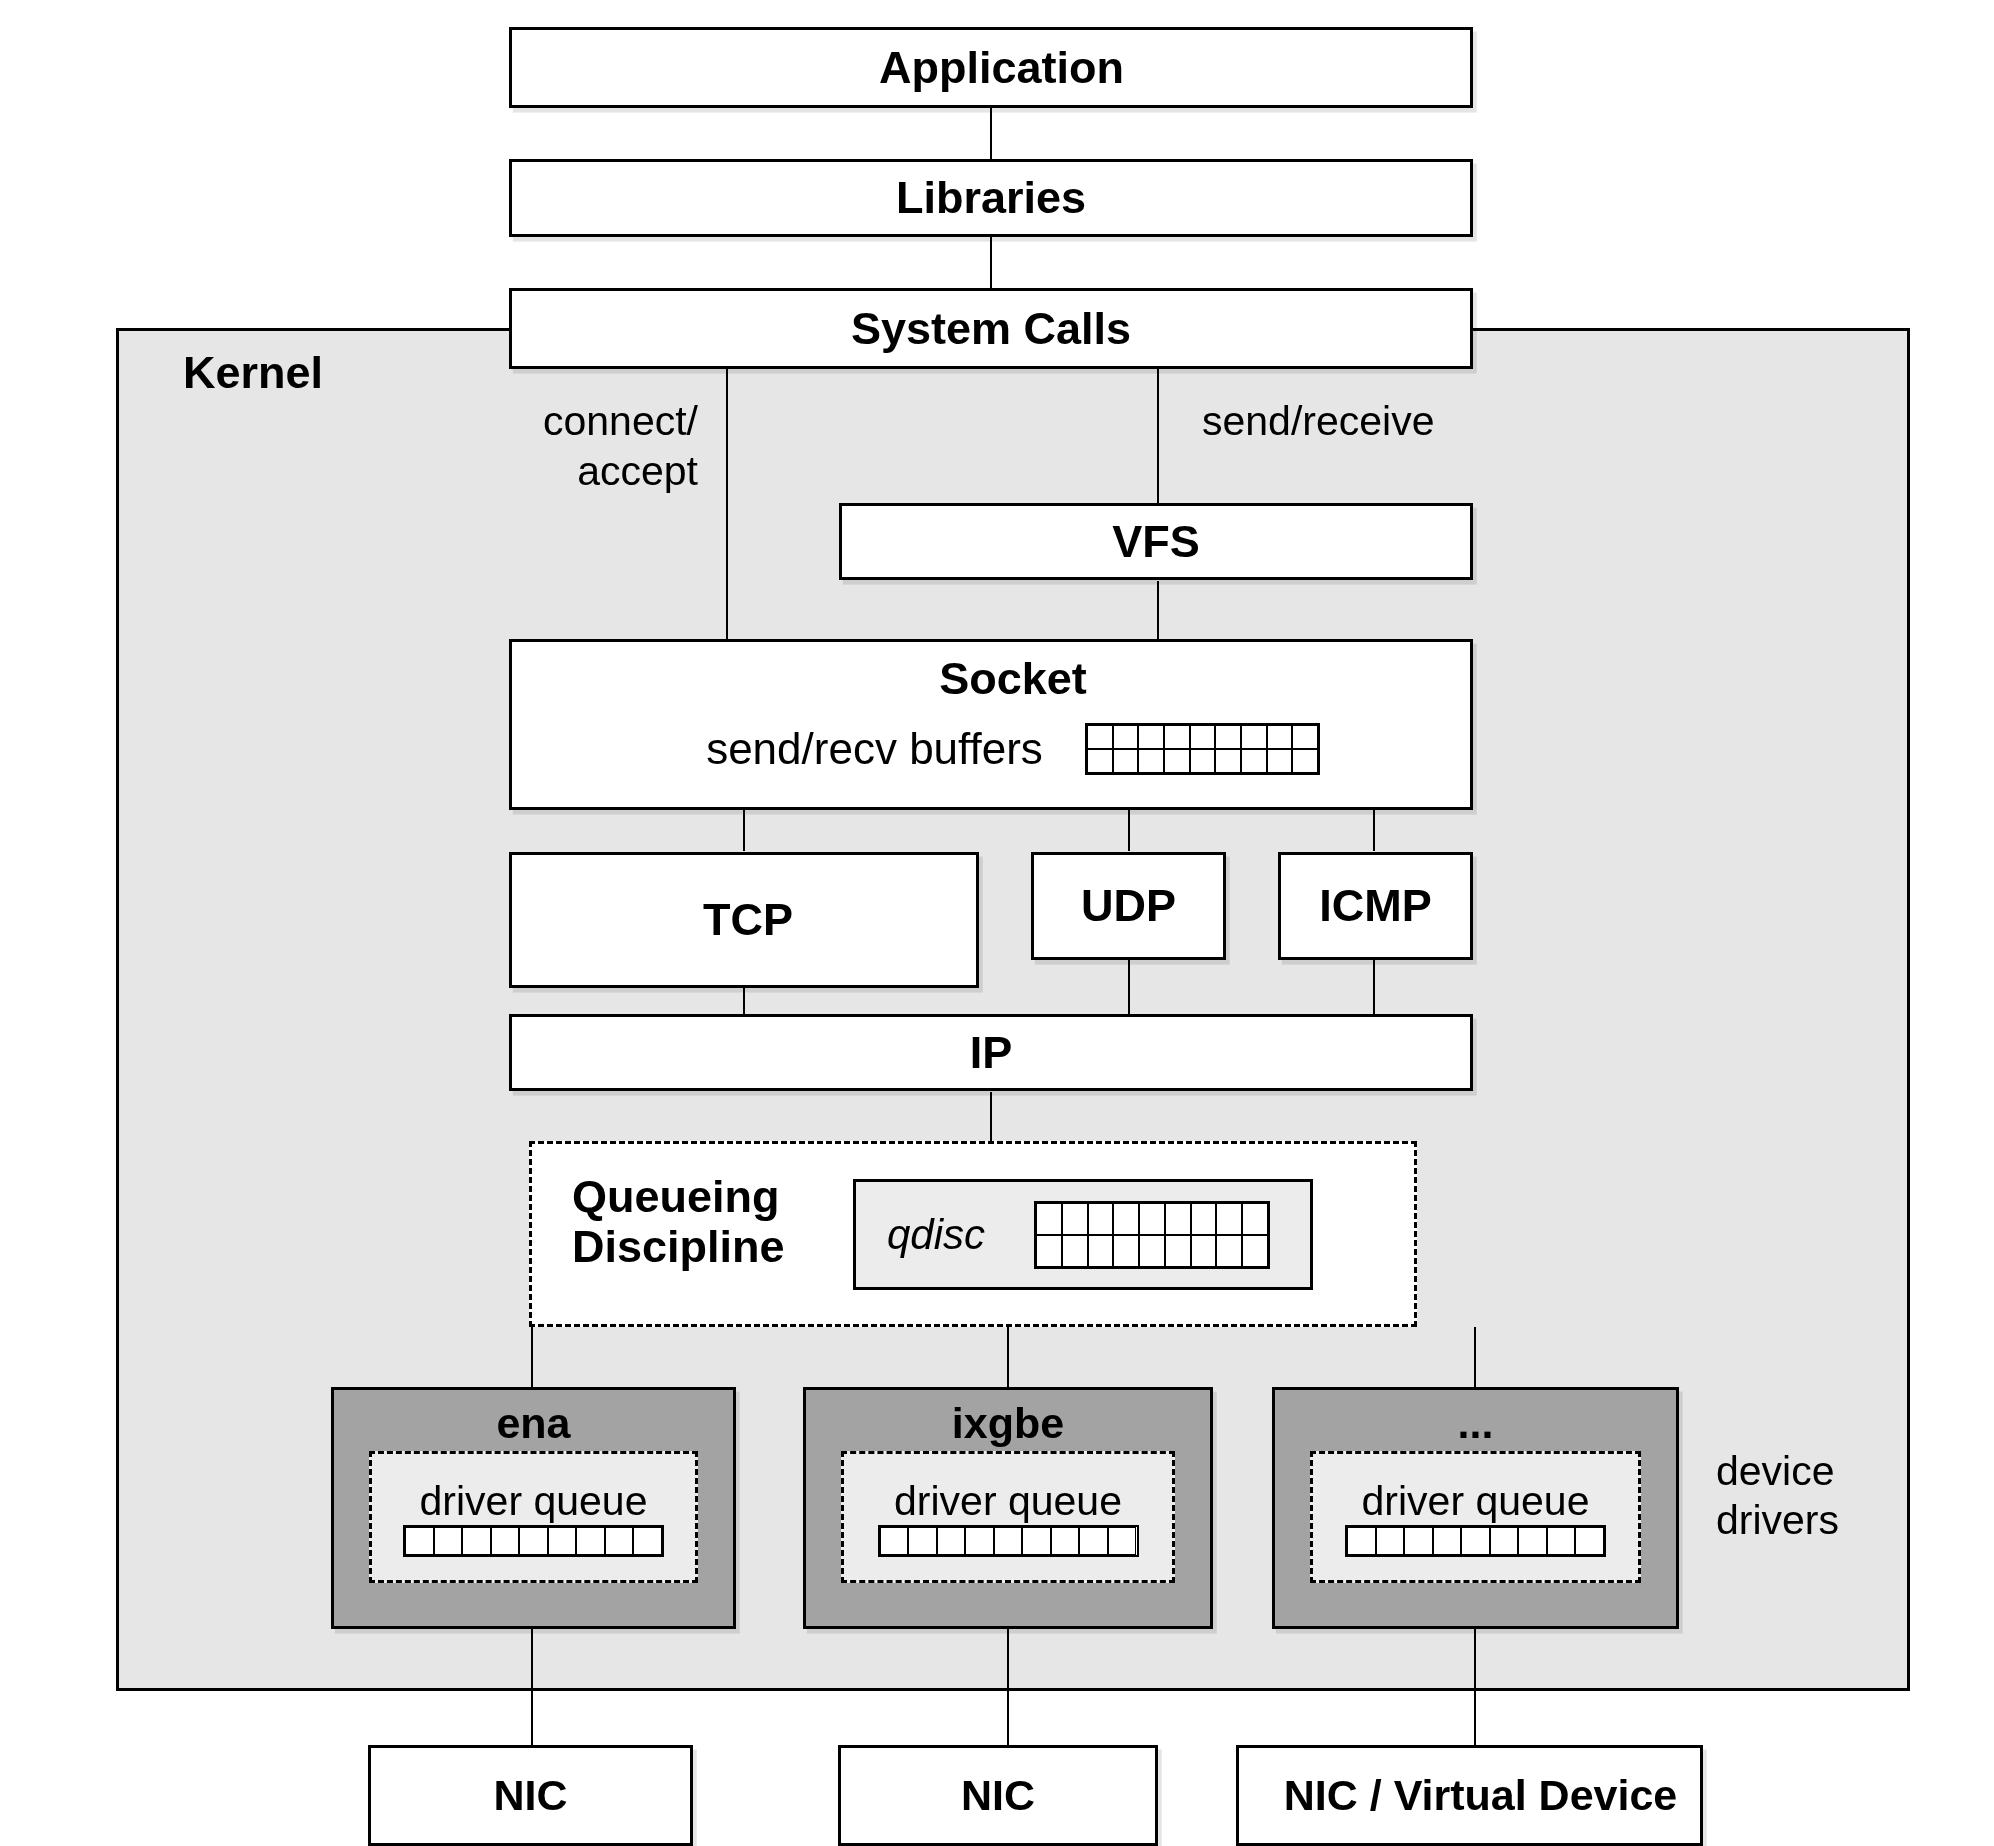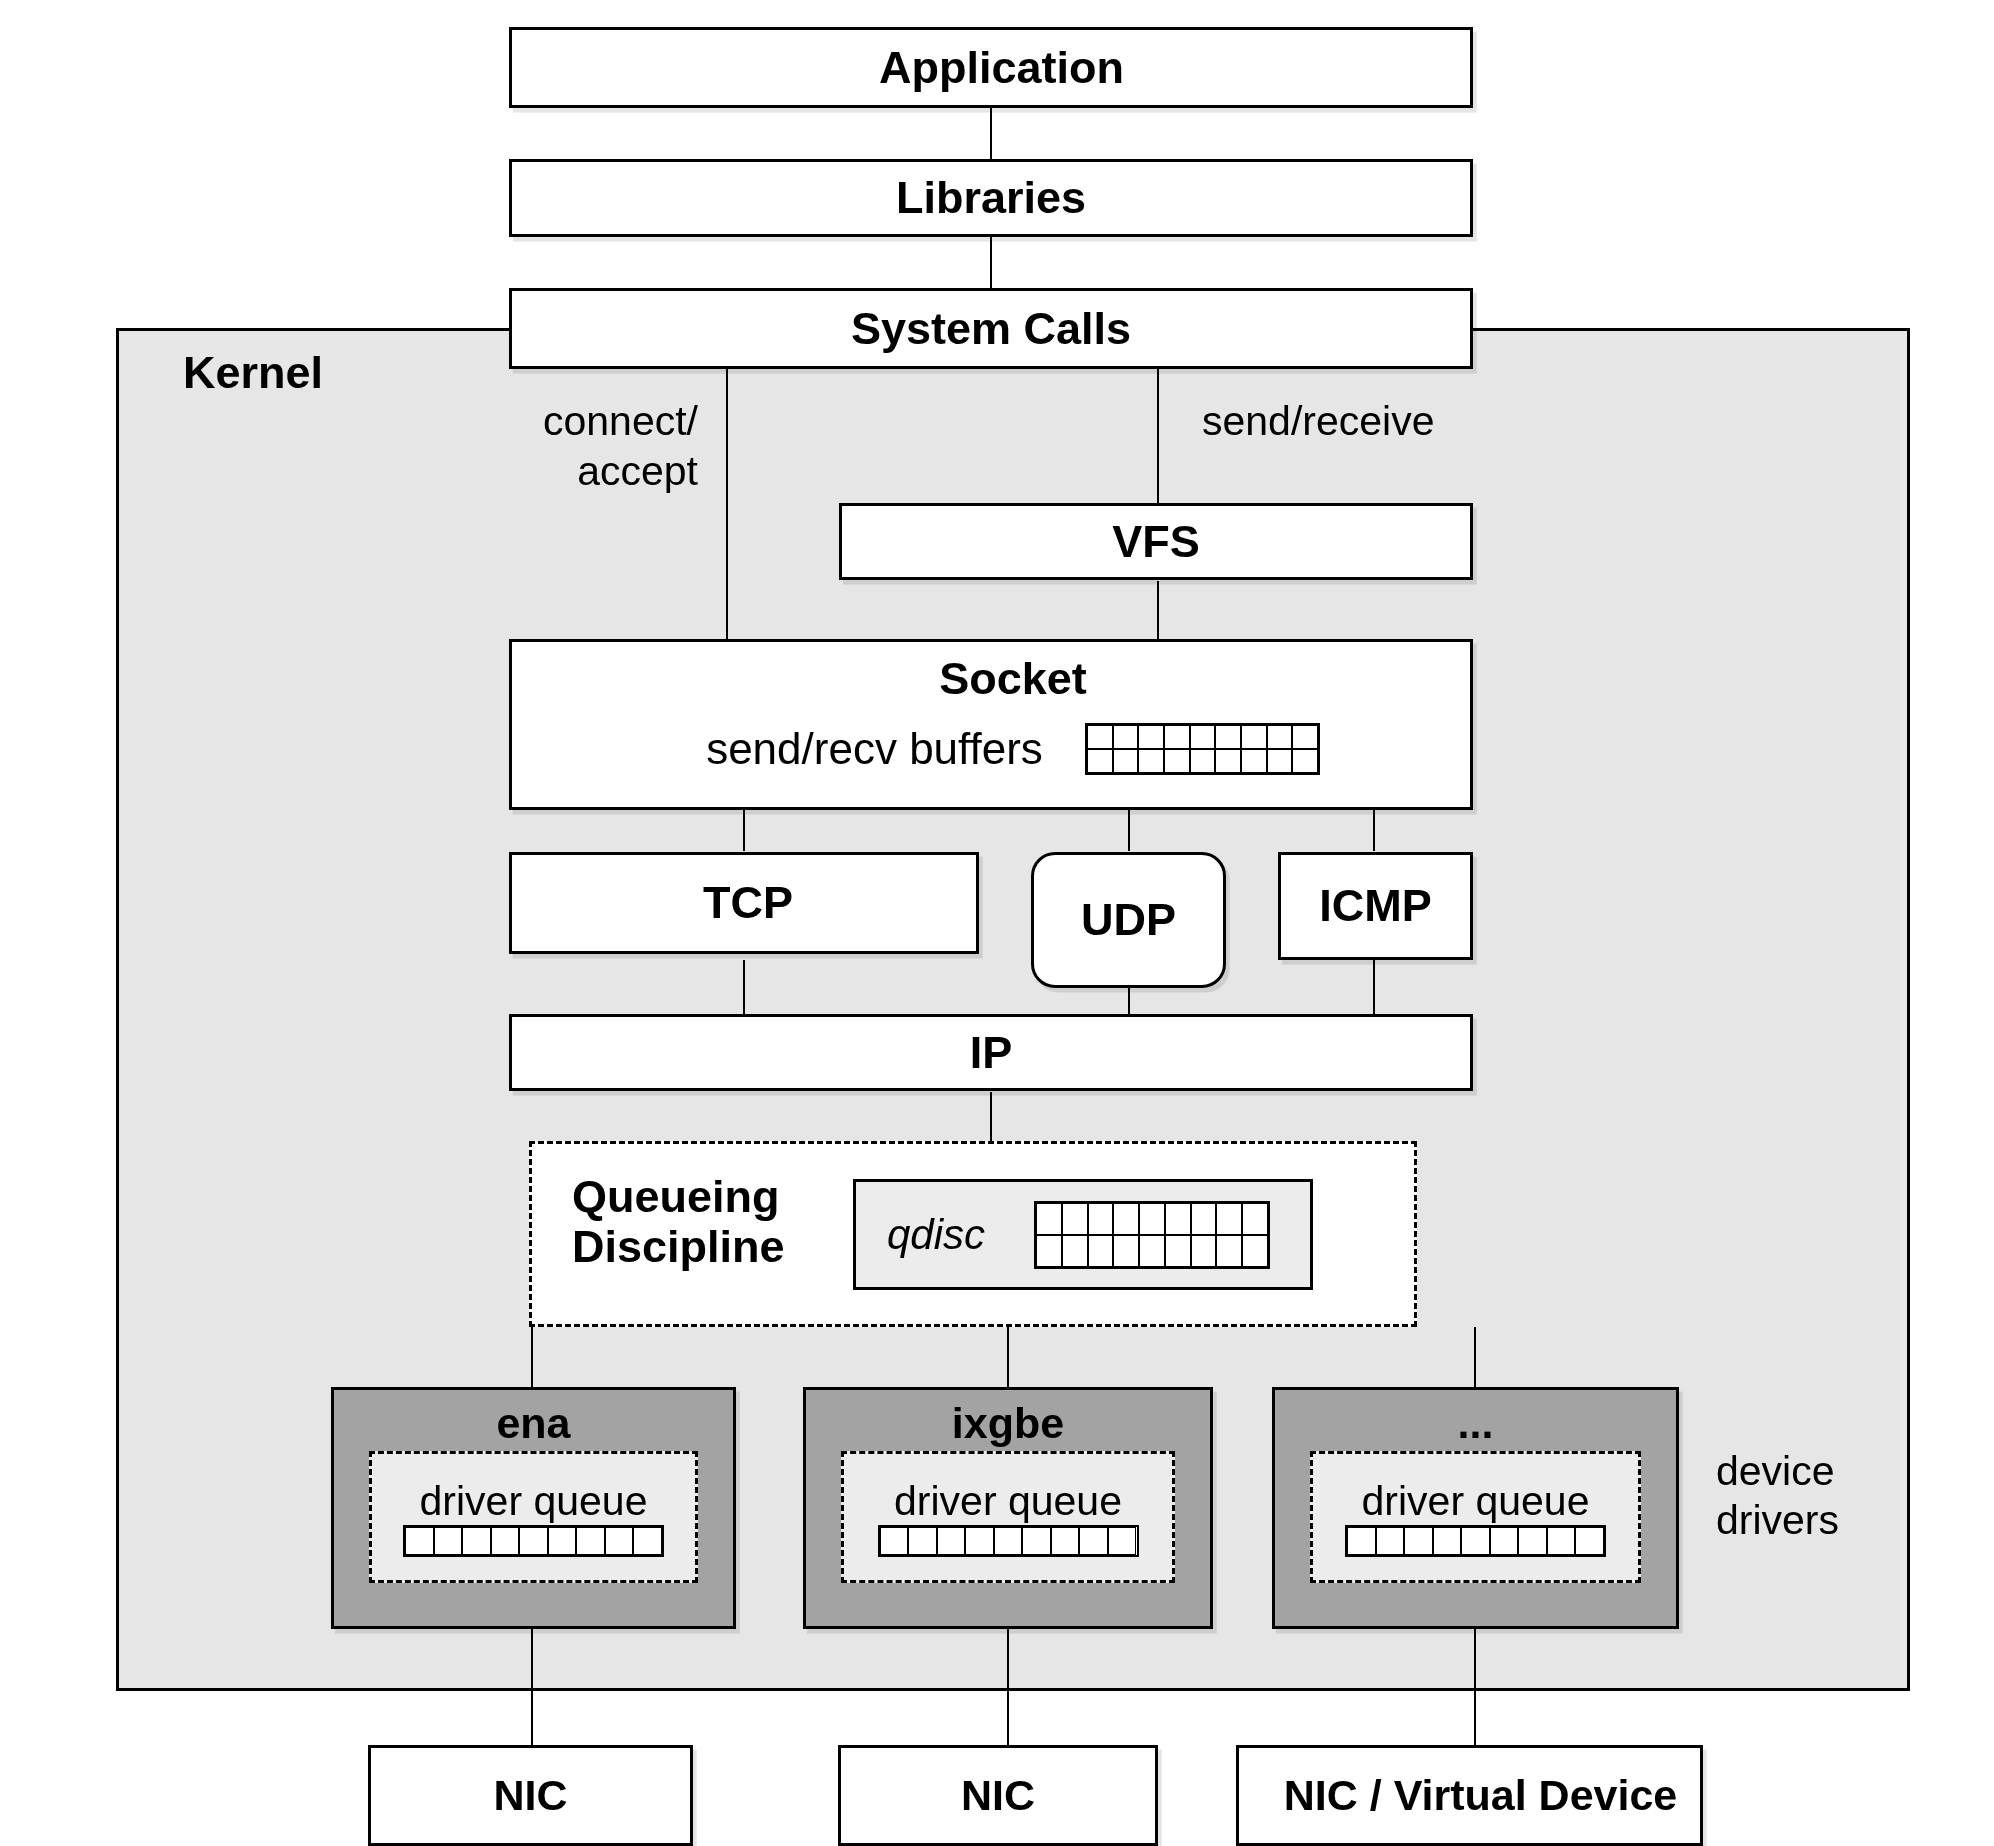--- a/index.html
+++ b/index.html
@@ -132,24 +132,24 @@
           <div class="qcell"></div>
           <div class="qcell"></div>
           <div class="qcell"></div>
           <div class="qcell"></div>
           <div class="qcell"></div>
           <div class="qcell"></div>
         </div>
     </div>
   </div>
 
-  <div class="box" style="left:509px;top:852px;width:470px;height:102px;padding-left:8px;">
+  <div class="box" style="left:509px;top:852px;width:470px;height:136px;padding-left:8px;">
     <span class="title">TCP</span>
   </div>
-  <div class="box" style="left:1031px;top:852px;width:195px;height:136px;border-radius:24px;">
+  <div class="box" style="left:1031px;top:852px;width:195px;height:108px;">
     <span class="title">UDP</span>
   </div>
   <div class="box" style="left:1278px;top:852px;width:195px;height:108px;">
     <span class="title">ICMP</span>
   </div>
 
   <div class="box" style="left:509px;top:1014px;width:964px;height:77px;">
     <span class="title">IP</span>
   </div>
 

